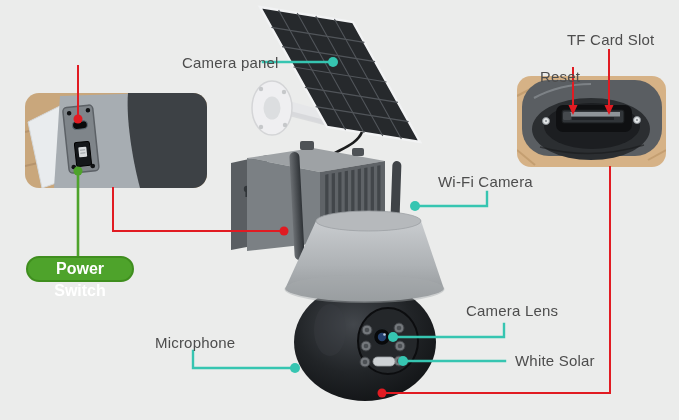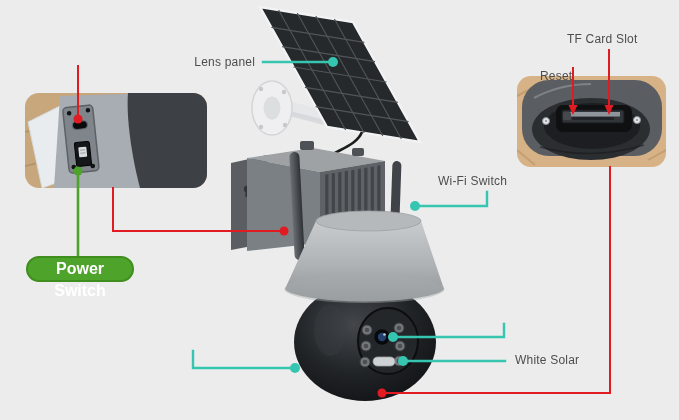--- a/index.html
+++ b/index.html
@@ -3,21 +3,21 @@
 <meta charset="utf-8">
 <style>
   html,body{margin:0;padding:0;background:#fff}
   .canvas{
     position:relative;width:679px;height:420px;overflow:hidden;
     background:var(--background,#ebeceb);
     font-family:"Liberation Sans",sans-serif;
   }
   svg.scene{position:absolute;left:0;top:0;width:679px;height:420px;display:block}
   .lbl{
-    position:absolute;font-size:12px;line-height:17px;color:var(--label-text,#4d4d4d);
+    position:absolute;font-size:15px;line-height:17px;color:var(--label-text,#4d4d4d);
     white-space:nowrap;letter-spacing:.2px;
   }
   .lbl.right{text-align:right}
   .pill{
     position:absolute;left:26px;top:256px;width:104px;height:22px;
     background:var(--green,#4ea32b);border:2px solid var(--green-dark,#3f8e1e);
     border-radius:14px;color:var(--pill-text,#fff);
     font-weight:bold;font-size:16px;line-height:22px;text-align:center;
   }
   
@@ -242,20 +242,22 @@
       <circle class="dott" cx="295" cy="368" r="5"></circle>
 
       <path class="ln teal" d="M504,324 V337 H396"></path>
       <circle class="dott" cx="393" cy="337" r="5"></circle>
 
       <path class="ln teal" d="M505,361 H406"></path>
       <circle class="dott" cx="403" cy="361" r="5"></circle>
     </g>
   </svg>
 
-  <div class="lbl right" style="left:182px;top:54px;width:73px">Lens panel</div>
+  <div class="lbl right" style="left:182px;top:54px;width:73px">Camera panel</div>
   <div class="lbl" style="left:567px;top:31px">TF Card Slot</div>
   <div class="lbl" style="left:540px;top:68px">Reset</div>
-  <div class="lbl" style="left:438px;top:173px">Wi-Fi Switch</div>
+  <div class="lbl" style="left:438px;top:173px">Wi-Fi Camera</div>
   <div class="pill">Power Switch</div>
+  <div class="lbl" style="left:155px;top:334px">Microphone</div>
+  <div class="lbl" style="left:466px;top:302px">Camera Lens</div>
   <div class="lbl" style="left:515px;top:352px">White Solar</div>
 
 </div>
 
 </body></html>

